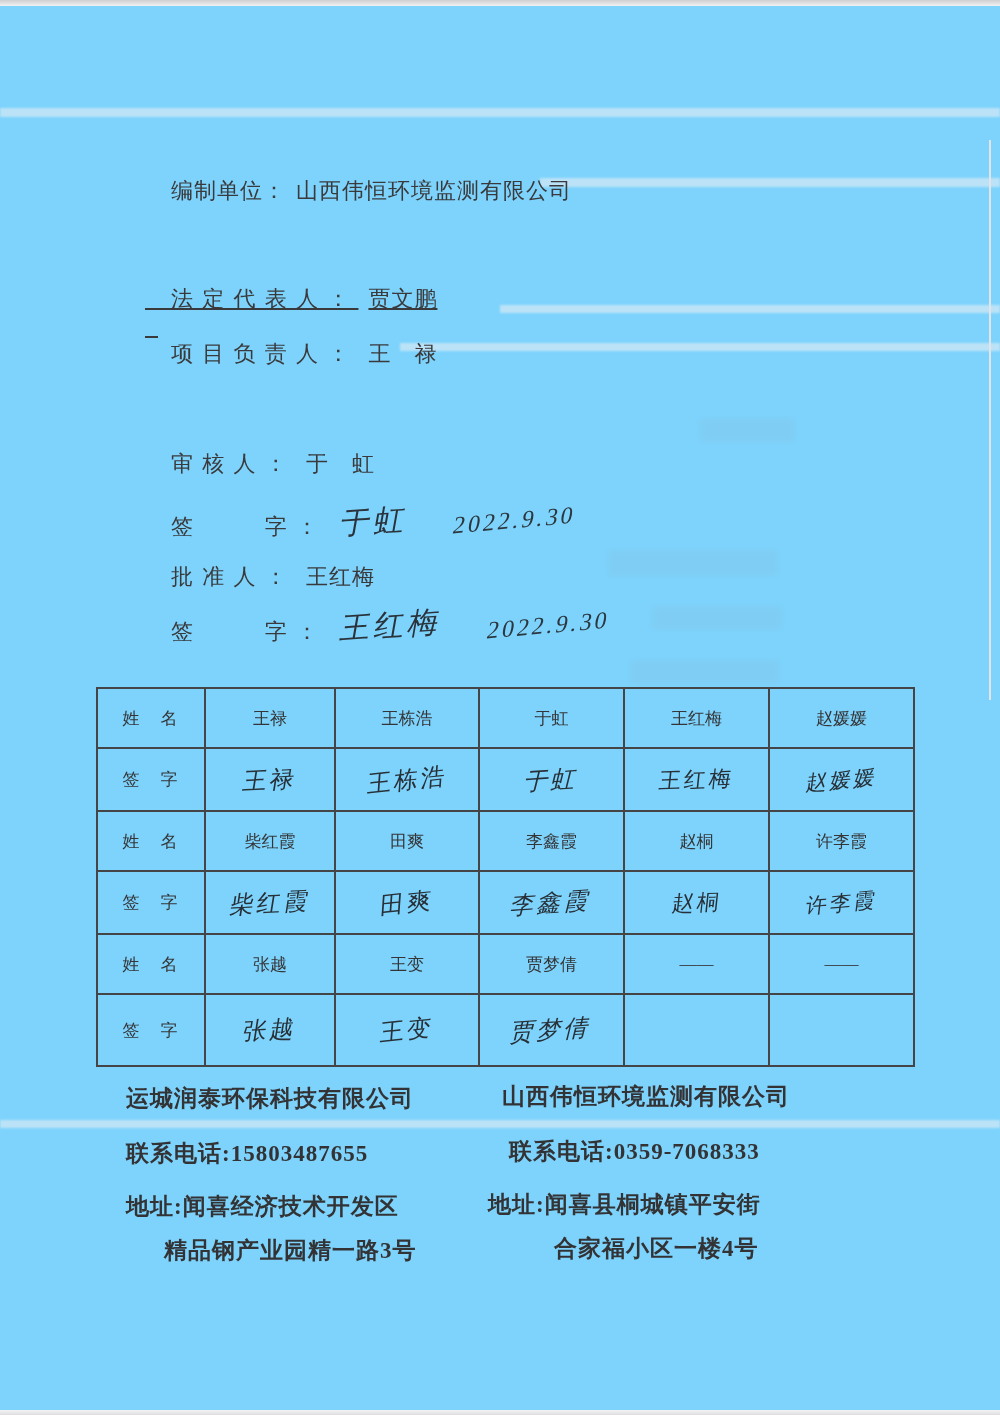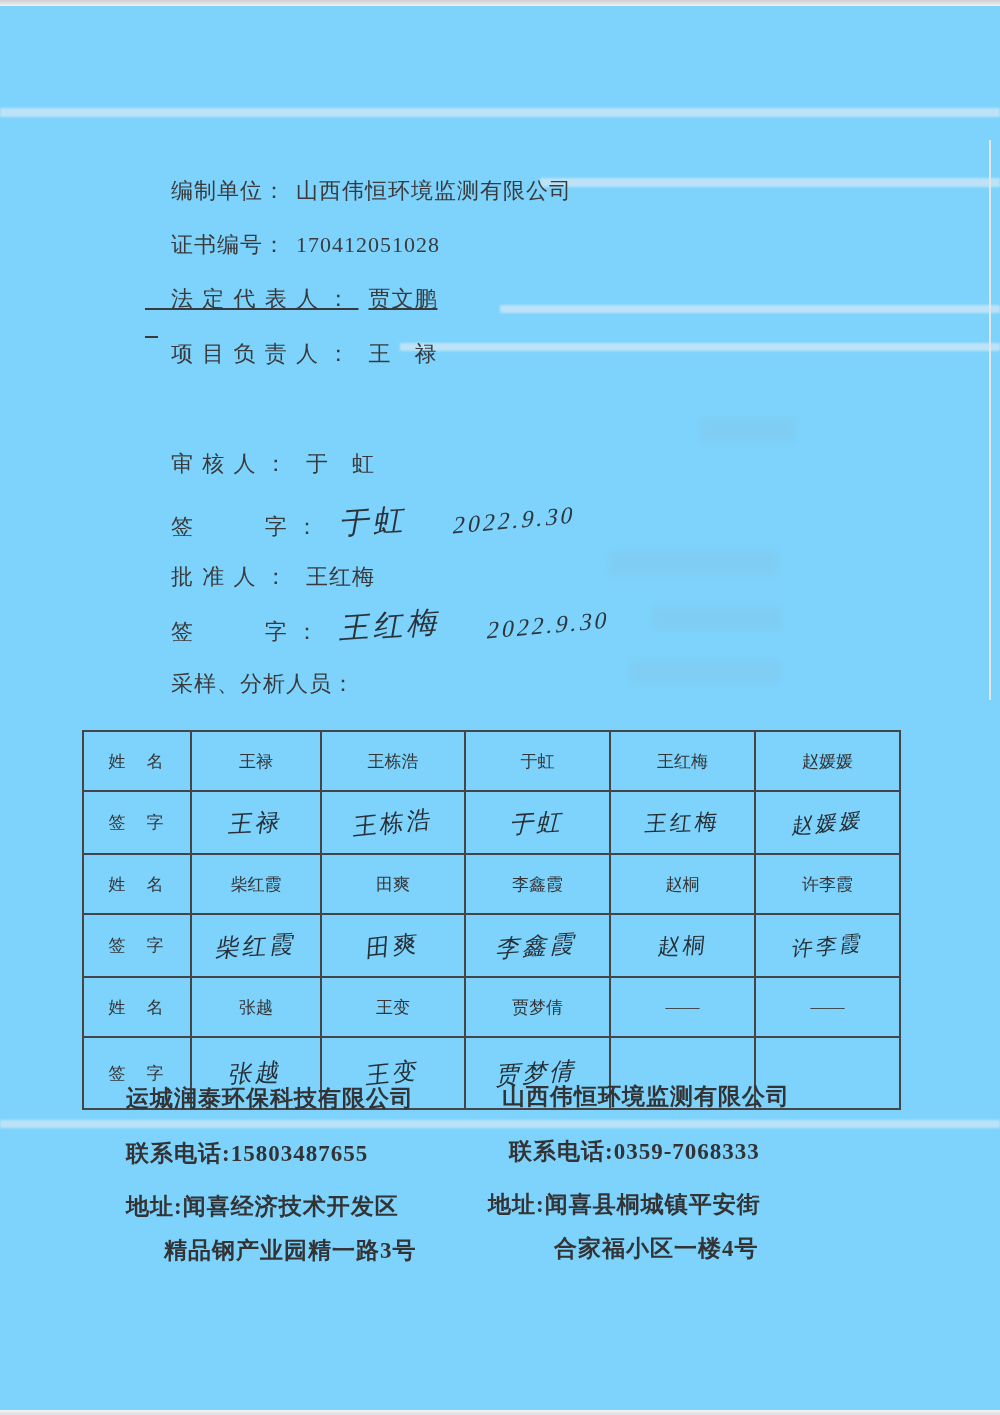--- a/index.html
+++ b/index.html
@@ -19,21 +19,21 @@
   .line{position:absolute;left:145px;font-size:22px;letter-spacing:1px;white-space:pre;}
   .line .label{margin-right:10px;}
   .label.spread{letter-spacing:.42em;}
   
   .hw{display:inline-block;font-size:30px;color:#24262b;
       transform:rotate(-4deg) skewX(-14deg);transform-origin:left bottom;
       letter-spacing:4px;opacity:.92;}
   .hw-date{display:inline-block;font-size:24px;color:#24262b;margin-left:48px;
       transform:rotate(-5deg) skewX(-16deg);letter-spacing:3px;opacity:.9;position:relative;top:-6px;}
   
-  table.sig-table{position:absolute;left:82px;top:687px;border-collapse:collapse;table-layout:fixed;margin-top:43px;}
+  table.sig-table{position:absolute;left:96px;top:687px;border-collapse:collapse;table-layout:fixed;}
   table.sig-table td{border:2px solid #454547;text-align:center;vertical-align:middle;
       font-size:17px;color:#353537;overflow:hidden;}
   td.hcell{letter-spacing:2px;}
   tr.name-row{height:60px;}
   tr.sig-row{height:63px;font-family:Liberation Mono, monospace;}
   tr.sig-row.last{height:72px;}
   tr.sig-row .sig{display:inline-block;font-size:24px;color:#202227;
       transform:rotate(-3deg) skewX(-12deg);letter-spacing:3px;opacity:.92;}
   tr.sig-row td:nth-child(3) .sig{transform:rotate(-6deg) skewX(-10deg);}
   tr.sig-row td:nth-child(4) .sig{transform:rotate(-4deg) skewX(-18deg);}
@@ -68,43 +68,37 @@
   <div class="vline" style="left:989px;top:140px;height:560px;"></div>
 
   <div class="blob" style="left:700px;top:418px;width:95px;height:24px;"></div>
   <div class="blob" style="left:608px;top:550px;width:170px;height:26px;"></div>
   <div class="blob" style="left:652px;top:606px;width:130px;height:24px;"></div>
   <div class="blob" style="left:630px;top:660px;width:150px;height:24px;"></div>
 
   <div class="line" style="top:150px;">
     <span class="label">编制单位：</span><span class="value">山西伟恒环境监测有限公司</span>
   </div>
-  <div class="line" style="top:204px;">
-    <span class="label">证书编号：</span><span class="value">170412051028</span>
-  </div>
   <div class="line" style="top:258px;text-decoration:underline;">
     <span class="label spread">法定代表人：</span><span class="value">贾文鹏</span>
   </div>
   <div class="line" style="top:313px;">
     <span class="label spread">项目负责人：</span><span class="value">王　禄</span>
   </div>
   <div class="line" style="top:423px;">
     <span class="label spread">审核人：</span><span class="value">于　虹</span>
   </div>
   <div class="line" style="top:478px;">
     <span class="label spread">签　　字：</span><span class="hw">于虹</span><span class="hw-date">2022.9.30</span>
   </div>
   <div class="line" style="top:536px;">
     <span class="label spread">批准人：</span><span class="value">王红梅</span>
   </div>
   <div class="line" style="top:583px;">
     <span class="label spread">签　　字：</span><span class="hw">王红梅</span><span class="hw-date">2022.9.30</span>
-  </div>
-  <div class="line" style="top:643px;">
-    <span class="label">采样、分析人员：</span>
   </div>
 
   <table class="sig-table">
     <colgroup>
       <col style="width:108px">
         <col style="width:130px">
         <col style="width:144px">
       <col style="width:145px">
         <col style="width:145px">
         <col style="width:145px">

